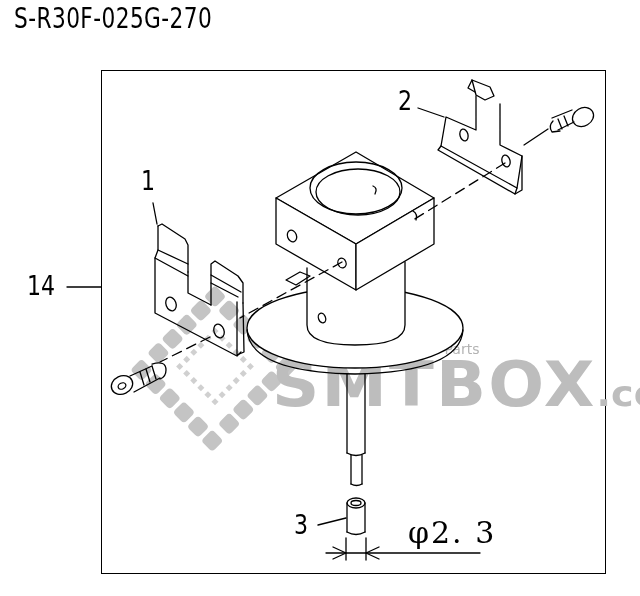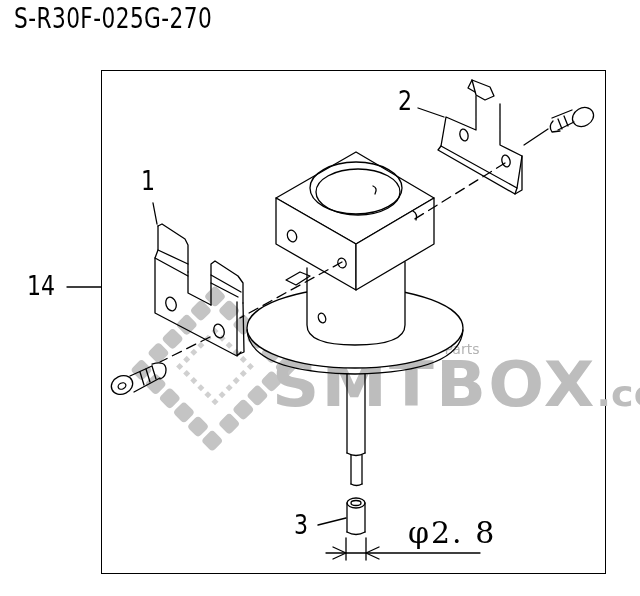--- a/index.html
+++ b/index.html
@@ -189,13 +189,13 @@
     <line x1="326" y1="553" x2="480" y2="553"></line>
     <path d="M333 547 L346 553 L333 559"></path>
     <path d="M379 547 L366 553 L379 559"></path>
   </g>
 </svg>
 
 <div class="callout" style="left:141px; top:168px;">1</div>
 <div class="callout" style="left:398px; top:88px;">2</div>
 <div class="callout" style="left:294px; top:512px;">3</div>
 <div class="callout" style="left:27px; top:273px;">14</div>
-<div class="dim-text" style="left:408px; top:518px;">φ2. 8</div>
+<div class="dim-text" style="left:408px; top:518px;">φ2. 3</div>
 
 </body></html>

